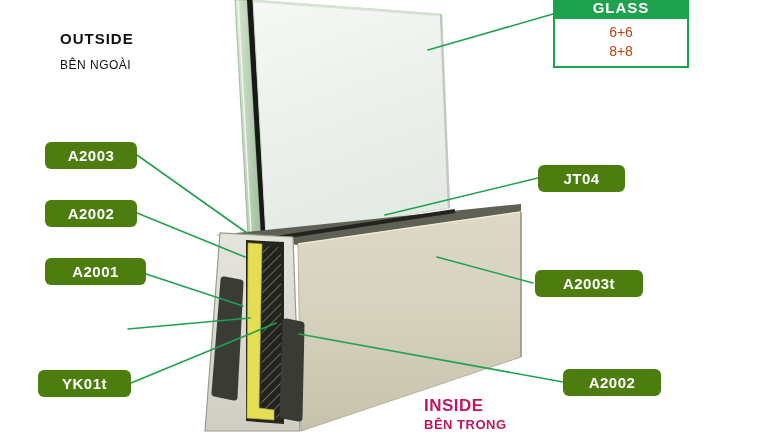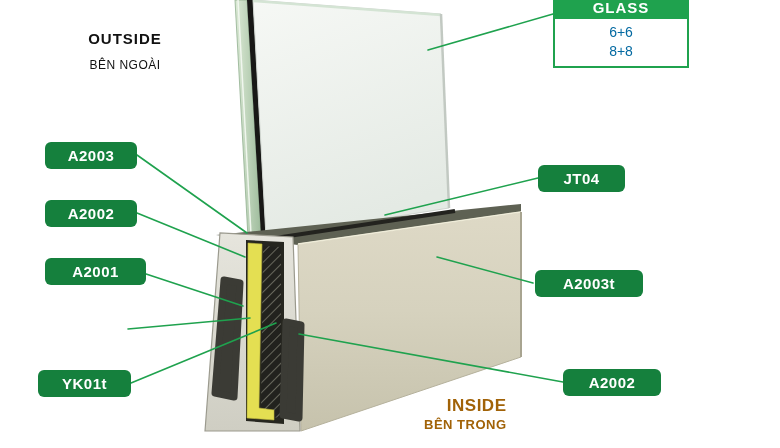--- a/index.html
+++ b/index.html
@@ -3,40 +3,40 @@
 <meta charset="utf-8">
 <style>
   html,body { margin:0; padding:0; background:#fff; }
   .stage {
     position:relative; width:780px; height:448px; background:#ffffff;
     overflow:hidden; font-family:"Liberation Sans", sans-serif;
   }
   .illustration { position:absolute; left:0; top:0; z-index:1; }
   .pill {
     position:absolute; z-index:2; height:27px; border-radius:6px;
-    background:#15803d; color:#ffffff; font-weight:bold; font-size:15px;
+    background:#4d7c0f; color:#ffffff; font-weight:bold; font-size:15px;
     letter-spacing:0.5px; display:flex; align-items:center; justify-content:center;
   }
-  .side-note { position:absolute; z-index:2; text-align:center; color:#111; }
+  .side-note { position:absolute; z-index:2; text-align:left; color:#111; }
   .side-note .title { font-weight:bold; font-size:15px; letter-spacing:1px; }
   .side-note .subtitle { font-size:12px; margin-top:11px; letter-spacing:0.5px; }
-  .inside-note { position:absolute; z-index:2; color:#a16207; text-align:right; }
+  .inside-note { position:absolute; z-index:2; color:#be185d; text-align:left; }
   .inside-note .title { font-weight:bold; font-size:17px; letter-spacing:0.5px; }
   .inside-note .subtitle { font-size:13px; font-weight:bold; margin-top:1px; letter-spacing:0.5px; }
   .glass-box {
     position:absolute; z-index:2; left:553px; top:-14px; width:136px;
     border:2px solid #1FA24E; background:#ffffff; box-sizing:border-box;
   }
   .glass-box-header {
     background:#1FA24E; color:#fff; font-weight:bold; font-size:15px;
     letter-spacing:1px; height:28px; display:flex; align-items:flex-end;
     justify-content:center; padding-bottom:3px;
   }
   .glass-box-body { padding:4px 0 5px; }
-  .glass-option { font-size:14px; color:#0369a1; text-align:center; line-height:19px; }
+  .glass-option { font-size:14px; color:#c2410c; text-align:center; line-height:19px; }
 </style>
 </head>
 <body>
 
 <div class="stage">
 
   <svg class="illustration" width="780" height="448" viewBox="0 0 780 448">
     <defs>
       <linearGradient id="gGlass" x1="0" y1="0" x2="0.3" y2="1">
         <stop offset="0" stop-color="#f6f8f5"></stop>

